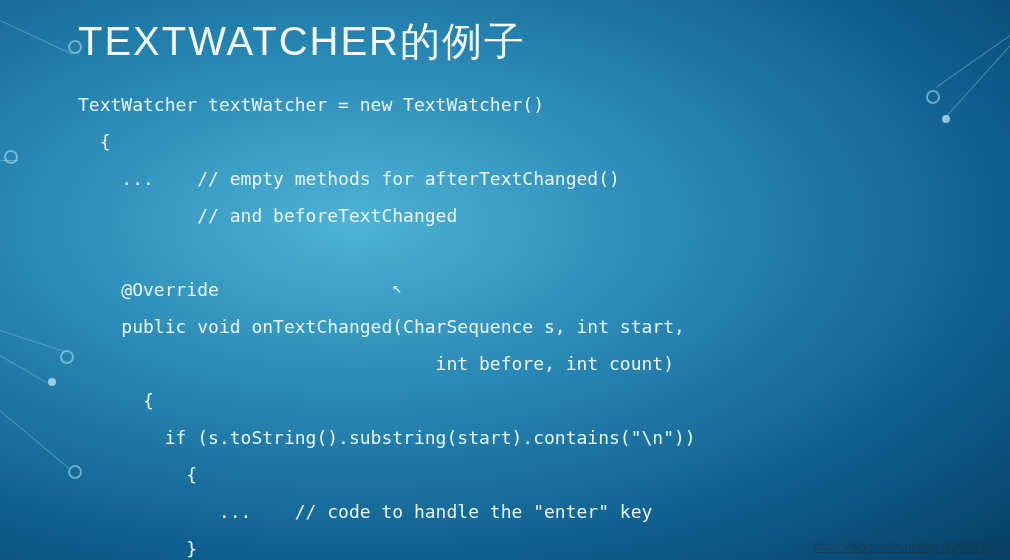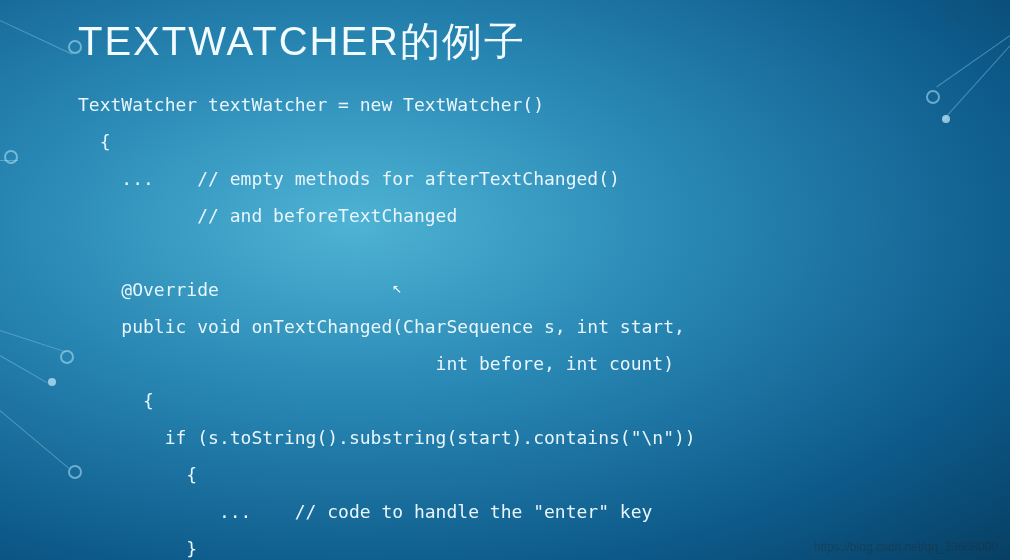--- a/index.html
+++ b/index.html
@@ -63,20 +63,21 @@
     font-size: 12px;
     color: #ffffff;
   }
   .watermark-url {
     position: absolute;
     bottom: 6px;
     right: 12px;
     font-size: 12px;
     color: rgba(40, 40, 40, 0.35);
     font-family: Arial, sans-serif;
+    text-decoration: underline;
   }
   .watermark-logo {
     position: absolute;
     top: 2px;
     right: 14px;
     opacity: 0.18;
     font-size: 24px;
     color: #444;
   }
 </style>

